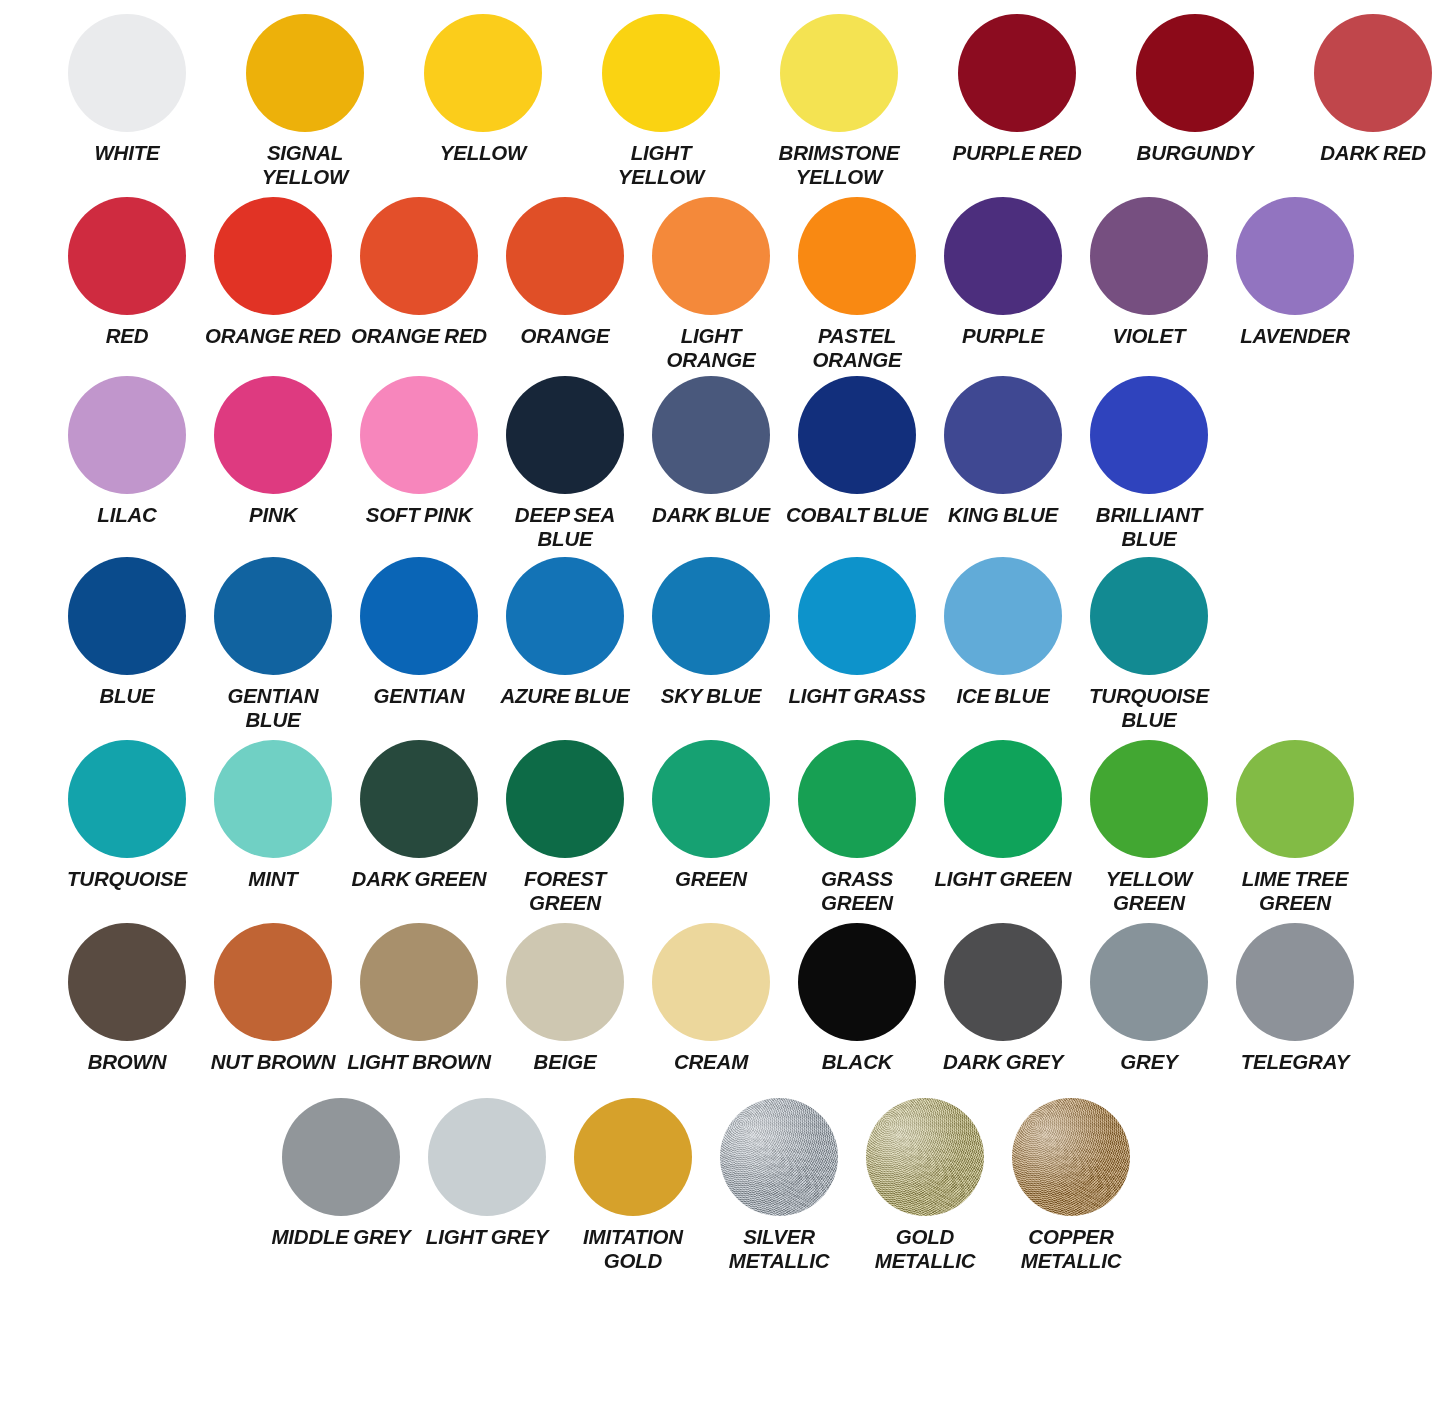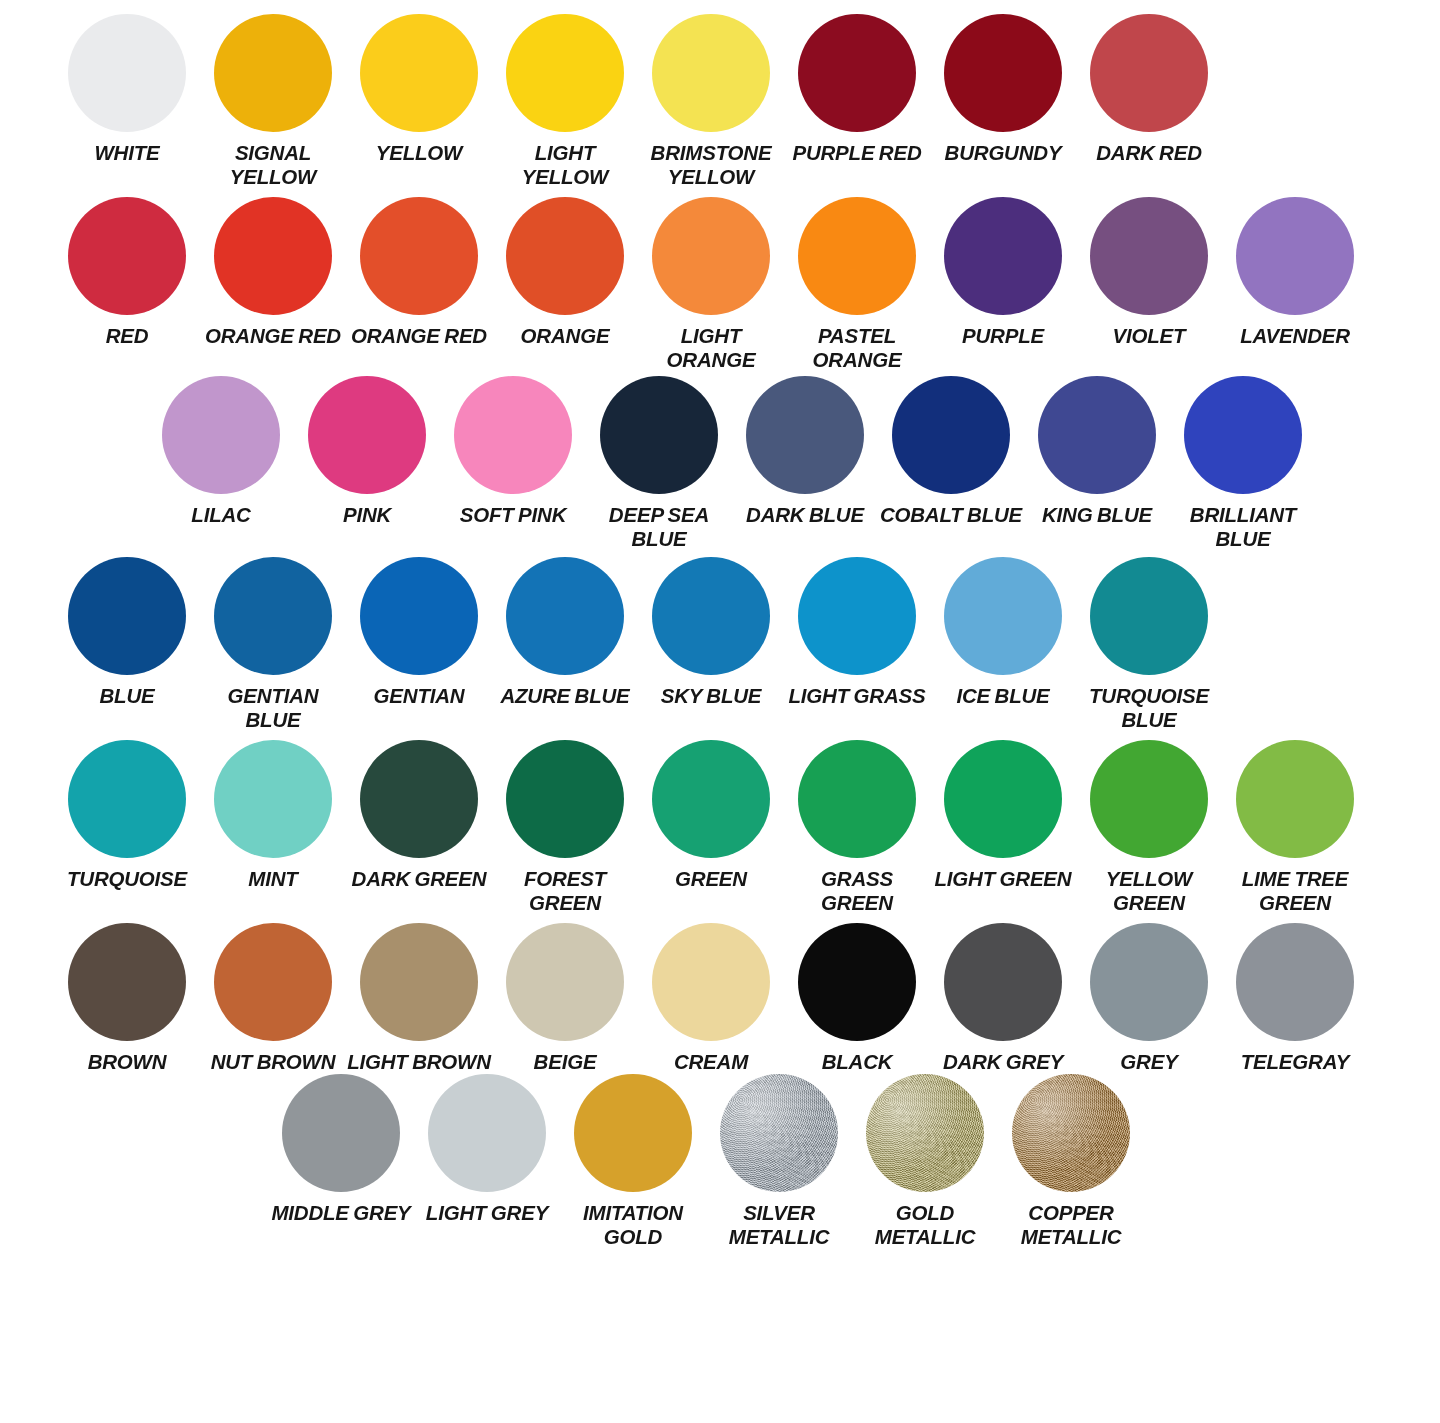--- a/index.html
+++ b/index.html
@@ -58,26 +58,26 @@
     font-weight: bold;
     font-style: italic;
     color: #161616;
     text-align: center;
     line-height: 1.17;
     letter-spacing: -0.2px;
     max-width: 144px;
     word-spacing: -1px;
   }
   
-  .row-1 { margin-bottom: 8px; }
+  .row-1 { margin-bottom: 8px; gap: 32px; }
   .row-2 { margin-bottom: 4px; }
-  .row-3 { margin-bottom: 6px; justify-content: center; }
+  .row-3 { margin-bottom: 6px; }
   .row-4 { margin-bottom: 8px; }
   .row-5 { margin-bottom: 8px; }
-  .row-6 { }
+  .row-6 { margin-bottom: 24px; }
 </style>
 </head>
 <body>
 
 <div id="chart">
     <div class="swatch-row row-1">
       <div class="swatch-cell">
         <div class="swatch-dot" style="background: rgb(234, 235, 237);"></div>
         <div class="swatch-label">WHITE</div>
       </div>

